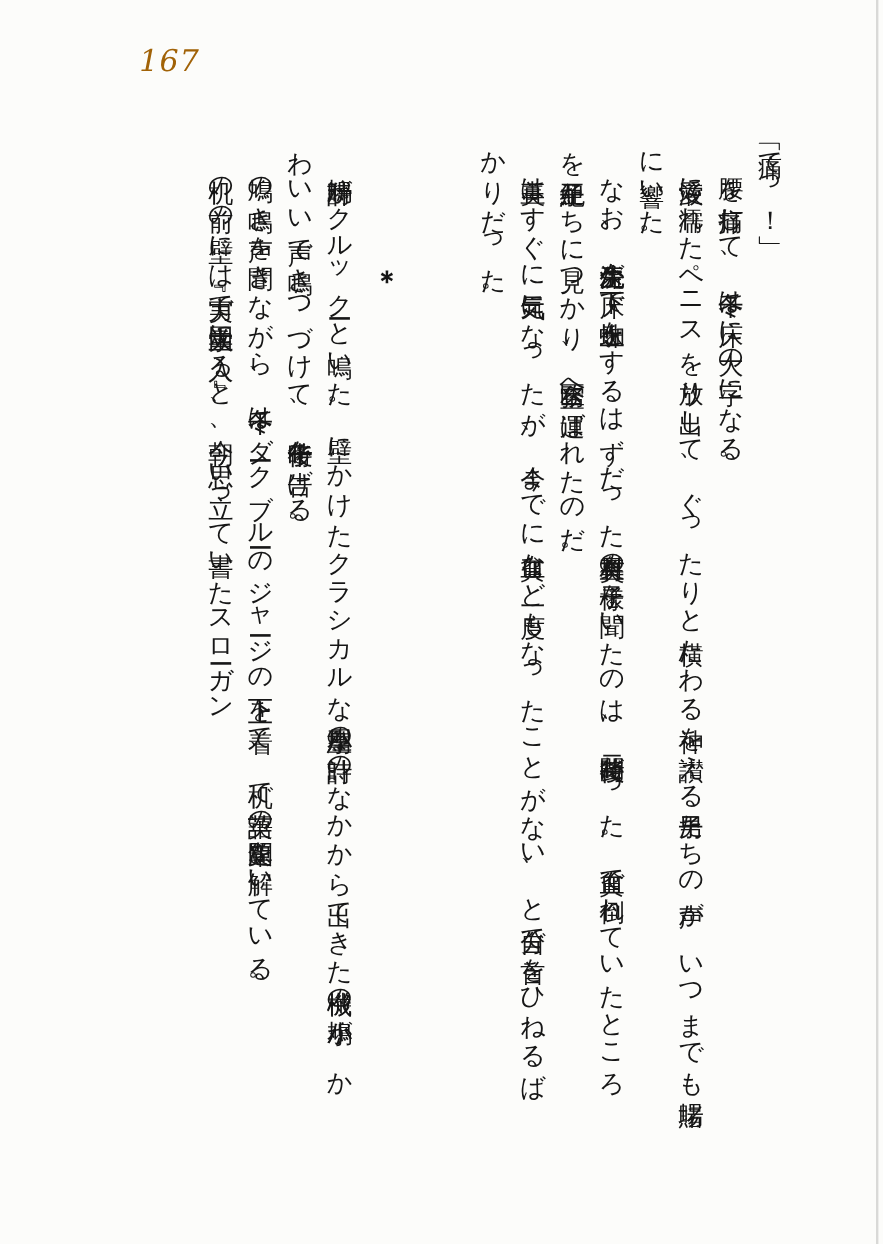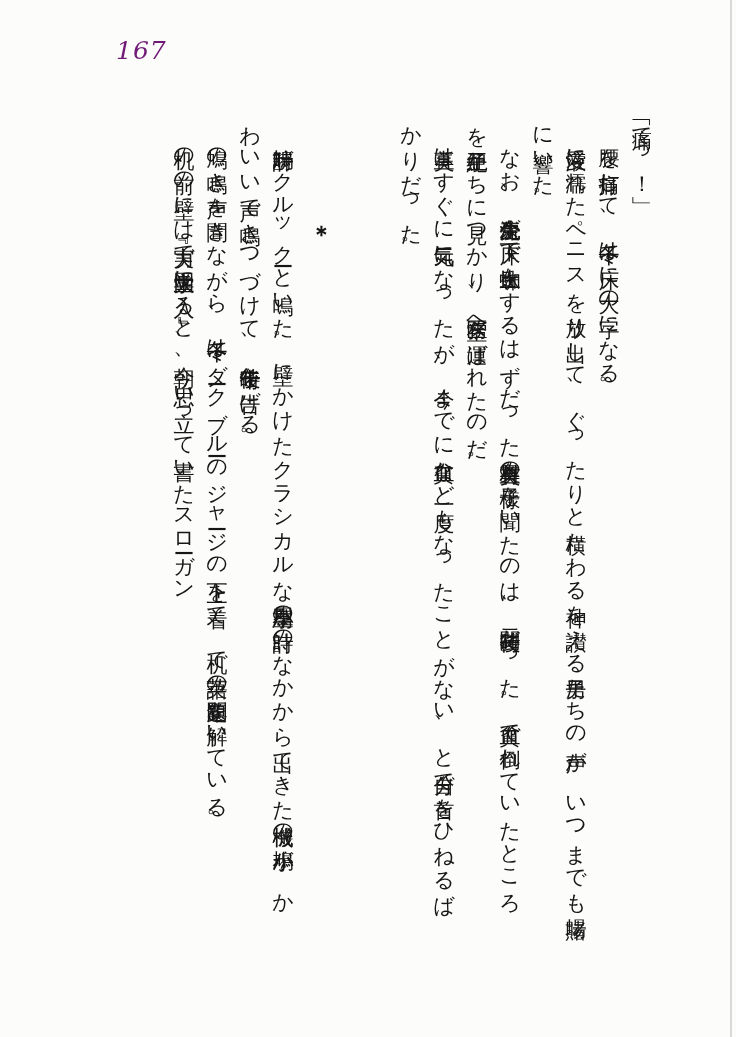--- a/index.html
+++ b/index.html
@@ -24,21 +24,21 @@
     background: #c6c6c4;
     opacity: 0.65;
   }
   .page-number {
     position: absolute;
     top: 36px;
     left: 116px;
     font-size: 25px;
     font-style: italic;
     letter-spacing: 1px;
-    color: #701a75;
+    color: #a16207;
   }
   .text-body {
     position: absolute;
     top: 112px;
     right: 78px;
     height: 808px;
     writing-mode: vertical-rl;
     text-orientation: mixed;
     font-size: 21px;
     line-height: 33px;

